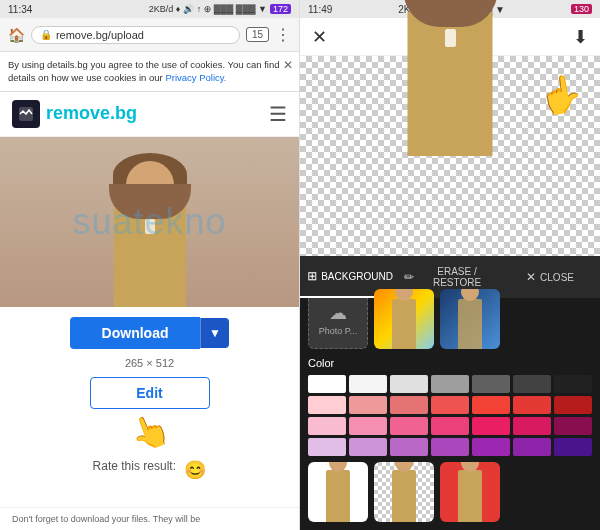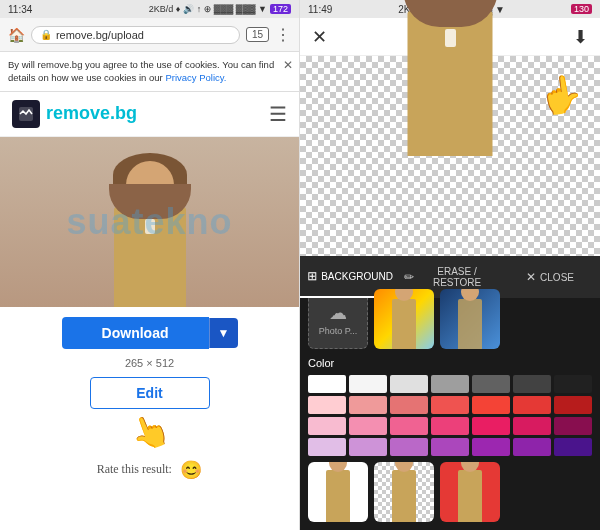--- a/index.html
+++ b/index.html
@@ -130,40 +130,40 @@
       align-items: center;
       justify-content: center;
     }
 
     .watermark {
       position: absolute;
       top: 50%;
       left: 50%;
       transform: translate(-50%, -50%);
       font-size: 36px;
-      font-weight: bold;
+      font-weight: normal;
       color: rgba(70, 160, 220, 0.35);
       white-space: nowrap;
       pointer-events: none;
       letter-spacing: 1px;
     }
 
     .actions-area {
       padding: 10px 16px;
       display: flex;
       flex-direction: column;
       align-items: center;
       gap: 8px;
     }
 
     .download-row {
       display: flex;
       align-items: center;
       gap: 0;
-      width: 176px;
+      width: 159px;
     }
     .download-btn {
       flex: 1;
       background: #1a73e8;
       color: #fff;
       border: none;
       border-radius: 4px 0 0 4px;
       padding: 8px 16px;
       font-size: 14px;
       font-weight: bold;
@@ -192,25 +192,24 @@
       border: 1.5px solid #1a73e8;
       border-radius: 4px;
       padding: 7px 16px;
       font-size: 14px;
       font-weight: bold;
       cursor: pointer;
     }
 
     .rate-row {
       display: flex;
-      align-items: center;
+      align-items: flex-start;
       gap: 8px;
       font-size: 12px;
       color: #555;
-      font-family: Liberation Serif, serif;
     }
     .emoji { font-size: 18px; }
 
     .bottom-text {
       padding: 6px 12px;
       font-size: 9px;
       color: #666;
       border-top: 1px solid #eee;
       margin-top: auto;
     }
@@ -393,21 +392,21 @@
     <span class="home-icon">🏠</span>
     <div class="url-bar">
       <span class="lock-icon">🔒</span>
       <span>remove.bg/upload</span>
     </div>
     <span class="tab-badge">15</span>
     <span class="dots-icon">⋮</span>
   </div>
 
   <div class="cookie-banner">
-    <span>By will remove.bg you agree to the use of cookies. You can find details on how we use cookies in our</span>
+    <span>By using details.bg you agree to the use of cookies. You can find details on how we use cookies in our</span>
     <a class="cookie-link">Privacy Policy.</a>
     <span class="cookie-close">✕</span>
   </div>
 
   <div class="logo-bar">
     <div class="logo">
       <div class="logo-icon">
         <svg viewBox="0 0 18 18">
           <rect x="2" y="2" width="14" height="14" rx="2" fill="white" opacity="0.2"></rect>
           <path d="M3 9 L6 6 L9 9 L12 5 L15 9" stroke="white" stroke-width="1.5" fill="none"></path>
@@ -457,20 +456,21 @@
     <div class="hand-area">
       <span class="hand-cursor">👆</span>
     </div>
 
     <div class="rate-row">
       <span>Rate this result:</span>
       <span class="emoji">😊</span>
     </div>
   </div>
 
+  <div class="bottom-text">Don't forget to download your files. They will be</div>
 </div>
 
 <div class="right-panel">
 
   <div class="right-status-bar">
     <span>11:49</span>
     <span>2KB/d ♦ 🔊 ↑ ⊕ ▓▓▓ ▼</span>
     <span style="background:#be185d;color:#fff;padding:0 3px;border-radius:2px;font-size:9px;">130</span>
   </div>
 

